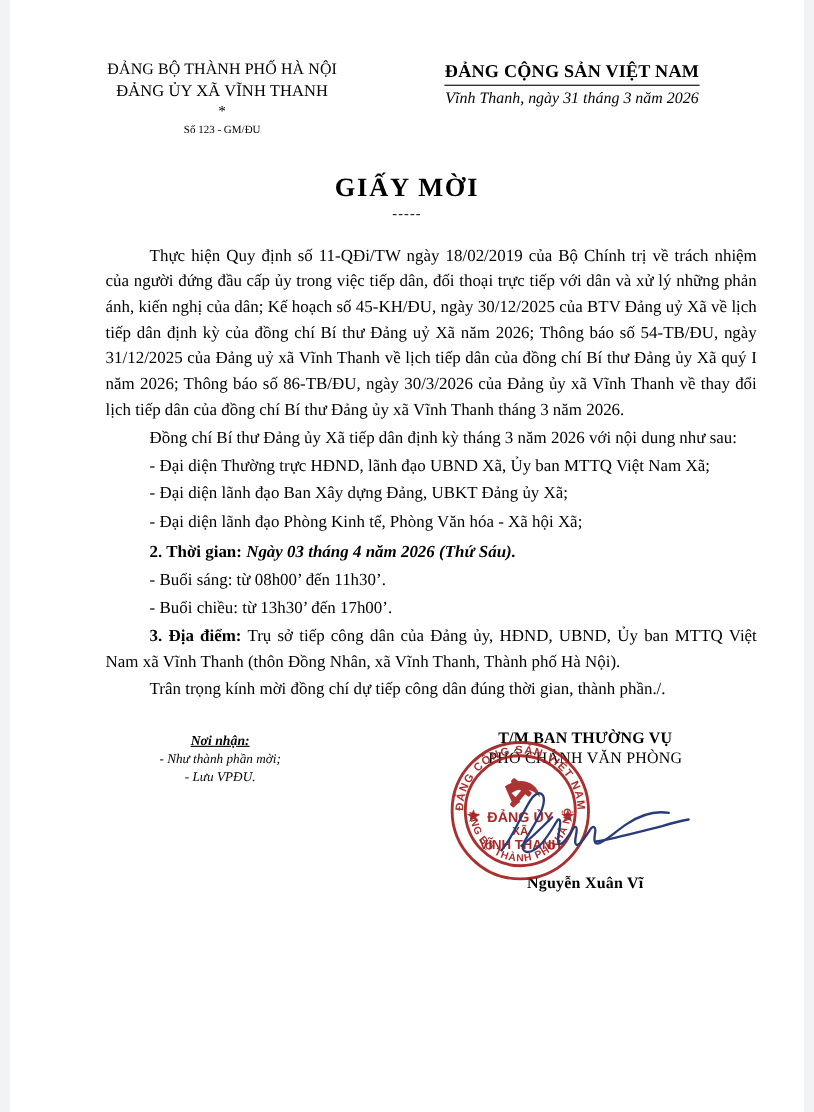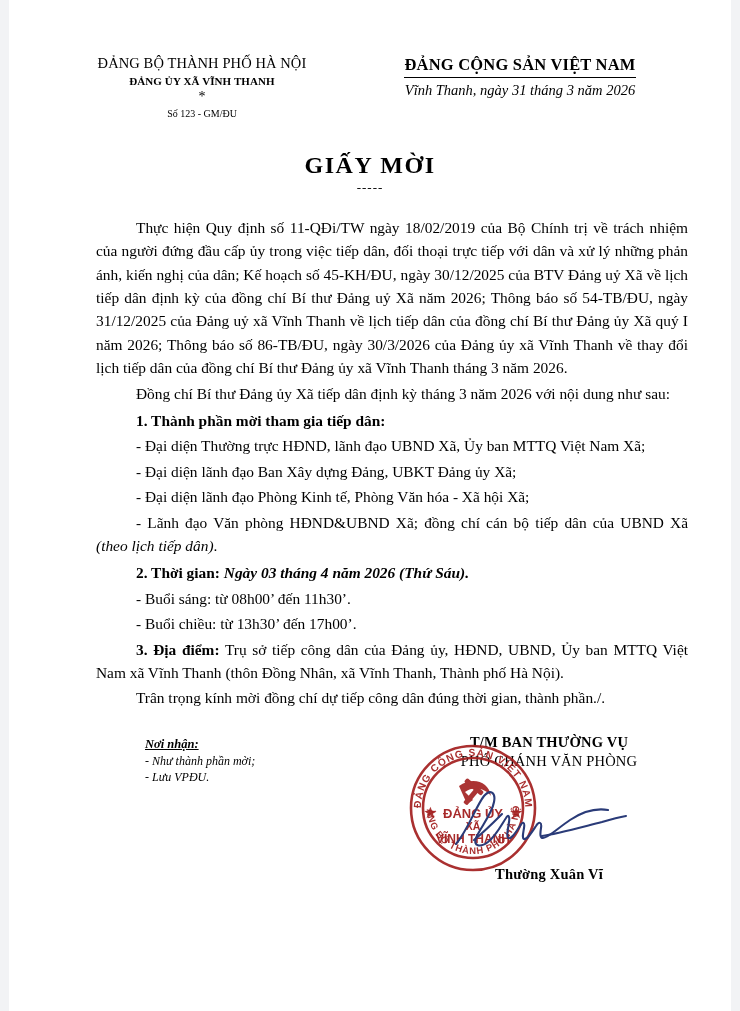--- a/index.html
+++ b/index.html
@@ -55,22 +55,22 @@
     width: 336px;
     text-align: center;
     line-height: 1.3;
   }
   .org-line1 {
     font-size: 14.5px;
     letter-spacing: .1px;
     white-space: nowrap;
   }
   .org-line2 {
-    font-size: 11px;
-    font-weight: bold;
+    font-size: 15px;
+    font-weight: normal;
     letter-spacing: .1px;
     white-space: nowrap;
     margin-top: 1px;
   }
   .asterisk {
     font-size: 14px;
     margin-top: 2px;
     line-height: 1;
   }
   .doc-number {
@@ -142,32 +142,33 @@
     margin-top: 26px;
     height: 190px;
   }
   .recipients {
     position: absolute;
     left: 93px;
     top: 0;
     font-size: 12px;
     line-height: 1.35;
     font-style: italic;
+    text-align: center;
   }
   .recipients-title {
     font-weight: bold;
     font-style: italic;
     text-decoration: underline;
     font-size: 12.5px;
   }
   .recipients-item { white-space: nowrap; }
 
   .signature-block {
     position: absolute;
-    left: 347px;
+    left: 330px;
     top: -2px;
     width: 300px;
     text-align: center;
   }
   .sign-role1 {
     font-size: 14.5px;
     font-weight: bold;
     letter-spacing: .2px;
   }
   .sign-role2 {
@@ -230,29 +231,25 @@
       <div class="doc-title">GIẤY MỜI</div>
       <div class="title-rule">-----</div>
     </div>
 
     <div class="body">
 
       <p class="para">Thực hiện Quy định số 11-QĐi/TW ngày 18/02/2019 của Bộ Chính trị về trách nhiệm của người đứng đầu cấp ủy trong việc tiếp dân, đối thoại trực tiếp với dân và xử lý những phản ánh, kiến nghị của dân; Kế hoạch số 45-KH/ĐU, ngày 30/12/2025 của BTV Đảng uỷ Xã về lịch tiếp dân định kỳ của đồng chí Bí thư Đảng uỷ Xã năm 2026; Thông báo số 54-TB/ĐU, ngày 31/12/2025 của Đảng uỷ xã Vĩnh Thanh về lịch tiếp dân của đồng chí Bí thư Đảng ủy Xã quý I năm 2026; Thông báo số 86-TB/ĐU, ngày 30/3/2026 của Đảng ủy xã Vĩnh Thanh về thay đổi lịch tiếp dân của đồng chí Bí thư Đảng ủy xã Vĩnh Thanh tháng 3 năm 2026.</p>
 
       <p class="para">Đồng chí Bí thư Đảng ủy Xã tiếp dân định kỳ tháng 3 năm 2026 với nội dung như sau:</p>
 
-      <p class="section-head">
-        <b>1. Thành phần mời tham gia tiếp dân:</b>
-      </p>
 
       <p class="bullet">- Đại diện Thường trực HĐND, lãnh đạo UBND Xã, Ủy ban MTTQ Việt Nam Xã;</p>
       <p class="bullet">- Đại diện lãnh đạo Ban Xây dựng Đảng, UBKT Đảng ủy Xã;</p>
       <p class="bullet">- Đại diện lãnh đạo Phòng Kinh tế, Phòng Văn hóa - Xã hội Xã;</p>
 
-      <p class="bullet"><span>- Lãnh đạo Văn phòng HĐND&amp;UBND Xã; đồng chí cán bộ tiếp dân của UBND Xã </span><span class="it">(theo lịch tiếp dân)</span><span>.</span></p>
 
       <p class="section-head"><b>2. Thời gian:</b> <span class="bi">Ngày 03 tháng 4 năm 2026 (Thứ Sáu).</span></p>
 
       <p class="bullet">- Buổi sáng: từ 08h00’ đến 11h30’.</p>
       <p class="bullet">- Buổi chiều: từ 13h30’ đến 17h00’.</p>
 
       <p class="para"><b>3. Địa điểm:</b> <span>Trụ sở tiếp công dân của Đảng ủy, HĐND, UBND, Ủy ban MTTQ Việt Nam xã Vĩnh Thanh (thôn Đồng Nhân, xã Vĩnh Thanh, Thành phố Hà Nội).</span></p>
 
       <p class="para">Trân trọng kính mời đồng chí dự tiếp công dân đúng thời gian, thành phần./.</p>
 
@@ -262,21 +259,21 @@
 
       <div class="recipients">
         <div class="recipients-title">Nơi nhận:</div>
         <div class="recipients-item">- Như thành phần mời;</div>
         <div class="recipients-item">- Lưu VPĐU.</div>
       </div>
 
       <div class="signature-block">
         <div class="sign-role1">T/M BAN THƯỜNG VỤ</div>
         <div class="sign-role2">PHÓ CHÁNH VĂN PHÒNG</div>
-        <div class="signer-name">Thường Xuân Vĩ</div>
+        <div class="signer-name">Nguyễn Xuân Vĩ</div>
       </div>
 
       <svg class="seal" viewBox="0 0 132 132">
         <defs>
           <path id="arcTop" d="M 14,66 A 52,52 0 0 1 118,66"></path>
           <path id="arcBottom" d="M 20,66 A 46,46 0 0 0 112,66"></path>
         </defs>
         <g fill="none" stroke="#a31f1f" stroke-width="2.6" opacity="0.92">
           <circle cx="66" cy="66" r="62"></circle>
           <circle cx="66" cy="66" r="50"></circle>

